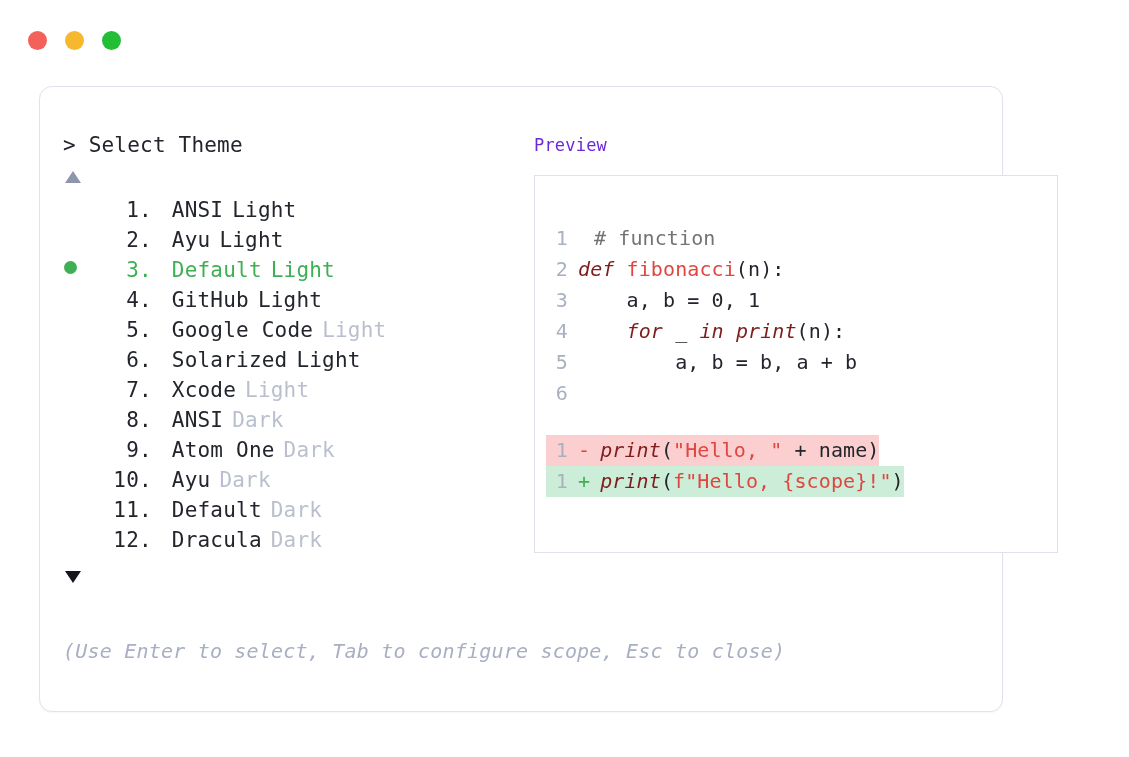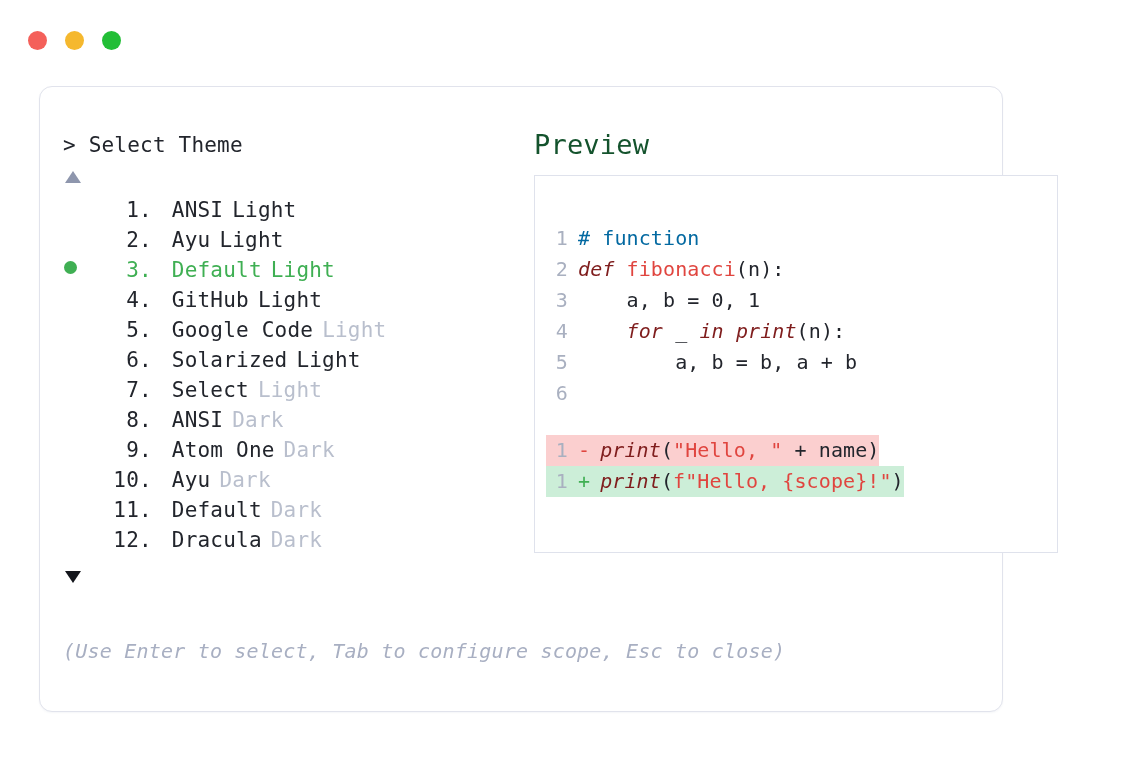--- a/index.html
+++ b/index.html
@@ -167,23 +167,23 @@
   }
 
   
   #preview-column {
     position: absolute;
     left: 494px;
     top: 44px;
     width: 530px;
   }
   #preview-title {
-    font-size: 27px;
+    font-size: 17px;
     line-height: 28px;
-    color: #14532d;
+    color: #6d28d9;
     letter-spacing: 0.2px;
   }
   #preview-box {
     margin-top: 16px;
     width: 524px;
     height: 378px;
     box-sizing: border-box;
     border: 1.5px solid #dfe2ec;
     background: #ffffff;
     position: relative;
@@ -205,21 +205,21 @@
   }
   .lineno {
     flex: 0 0 22px;
     width: 22px;
     text-align: right;
     color: #a9b0c0;
     margin-right: 10px;
   }
   .code-text { color: #22252c; }
 
-  .tok-comment { color: #0369a1; }
+  .tok-comment { color: #737373; margin-left: 16px; }
   .tok-kw      { color: #7f1d1d; font-style: italic; }
   .tok-fn      { color: #e0453f; text-align: center; }
   .tok-plain   { color: #22252c; }
   .tok-str     { color: #e0453f; }
 
   #diff-block { margin-top: 26px; }
   .diff-line {
     display: flex;
     align-items: baseline;
     height: 31px;
@@ -254,21 +254,21 @@
         <span class="tri-up"></span>
       </div>
 
       <ul id="theme-list">
           <li class="theme-row"><span class="row-marker"></span><span class="row-index">1</span><span class="row-dot">.</span><span class="row-name">ANSI</span><span class="row-variant variant-strong">Light</span></li>
           <li class="theme-row"><span class="row-marker"></span><span class="row-index">2</span><span class="row-dot">.</span><span class="row-name">Ayu</span><span class="row-variant variant-strong">Light</span></li>
           <li class="theme-row selected"><span class="row-marker"><span class="bullet"></span></span><span class="row-index">3</span><span class="row-dot">.</span><span class="row-name">Default</span><span class="row-variant variant-strong">Light</span></li>
           <li class="theme-row"><span class="row-marker"></span><span class="row-index">4</span><span class="row-dot">.</span><span class="row-name">GitHub</span><span class="row-variant variant-strong">Light</span></li>
           <li class="theme-row"><span class="row-marker"></span><span class="row-index">5</span><span class="row-dot">.</span><span class="row-name">Google Code</span><span class="row-variant variant-dim">Light</span></li>
           <li class="theme-row"><span class="row-marker"></span><span class="row-index">6</span><span class="row-dot">.</span><span class="row-name">Solarized</span><span class="row-variant variant-strong">Light</span></li>
-          <li class="theme-row"><span class="row-marker"></span><span class="row-index">7</span><span class="row-dot">.</span><span class="row-name">Select</span><span class="row-variant variant-dim">Light</span></li>
+          <li class="theme-row"><span class="row-marker"></span><span class="row-index">7</span><span class="row-dot">.</span><span class="row-name">Xcode</span><span class="row-variant variant-dim">Light</span></li>
           <li class="theme-row"><span class="row-marker"></span><span class="row-index">8</span><span class="row-dot">.</span><span class="row-name">ANSI</span><span class="row-variant variant-dim">Dark</span></li>
           <li class="theme-row"><span class="row-marker"></span><span class="row-index">9</span><span class="row-dot">.</span><span class="row-name">Atom One</span><span class="row-variant variant-dim">Dark</span></li>
           <li class="theme-row"><span class="row-marker"></span><span class="row-index">10</span><span class="row-dot">.</span><span class="row-name">Ayu</span><span class="row-variant variant-dim">Dark</span></li>
           <li class="theme-row"><span class="row-marker"></span><span class="row-index">11</span><span class="row-dot">.</span><span class="row-name">Default</span><span class="row-variant variant-dim">Dark</span></li>
           <li class="theme-row"><span class="row-marker"></span><span class="row-index">12</span><span class="row-dot">.</span><span class="row-name">Dracula</span><span class="row-variant variant-dim">Dark</span></li>
         </ul>
 
       <div class="scroll-arrow" id="scroll-down-arrow">
         <span class="tri-down"></span>
       </div>

